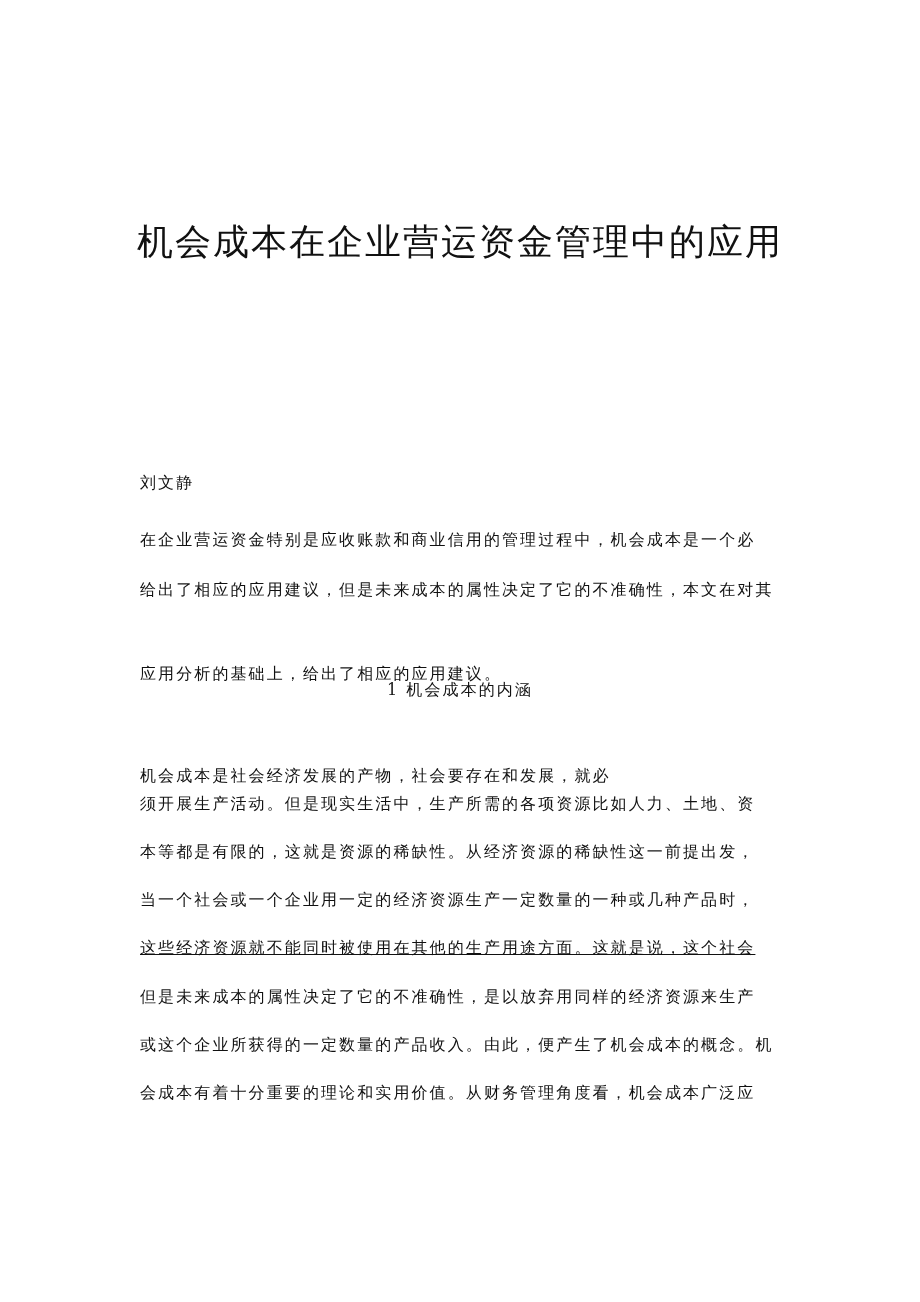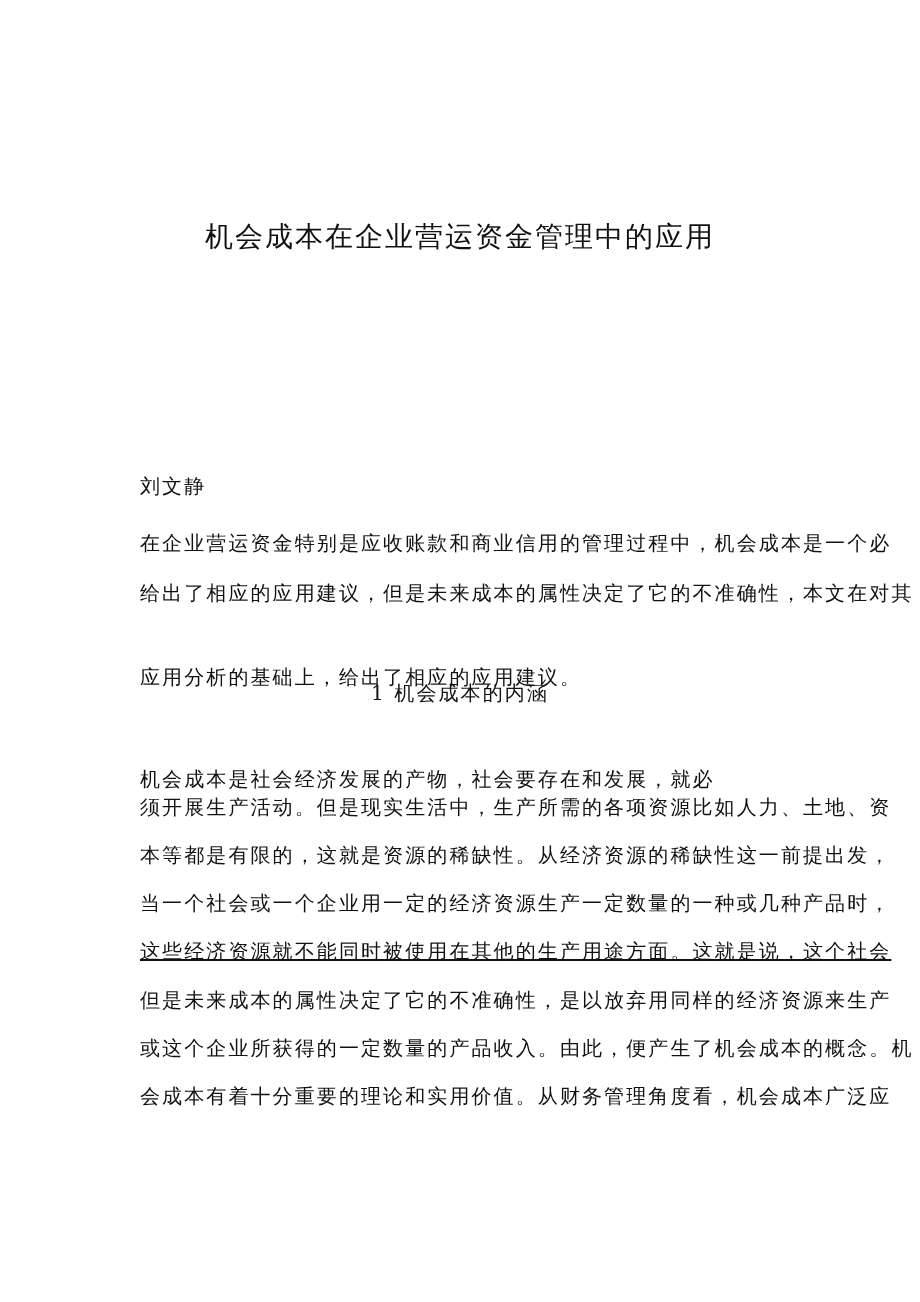--- a/index.html
+++ b/index.html
@@ -1,20 +1,20 @@
 <!DOCTYPE html>
 <html><head>
 <meta charset="utf-8">
 <style>
   html, body { margin: 0; padding: 0; background: #ffffff; }
   body { width: 920px; height: 1302px; position: relative; overflow: hidden;
          font-family: "DejaVu Serif", "Liberation Serif", serif; color: #111; }
   .title { position: absolute; left: 0; width: 920px; top: 218px; text-align: center;
-           font-size: 28px; letter-spacing: 2px; font-family: "DejaVu Sans", sans-serif; font-weight: normal; }
-  .line { position: absolute; left: 140px; width: 640px; font-size: 20px; white-space: nowrap;
+           font-size: 36px; letter-spacing: 2px; font-family: "DejaVu Sans", sans-serif; font-weight: normal; }
+  .line { position: absolute; left: 140px; width: 640px; font-size: 16px; white-space: nowrap;
           letter-spacing: 2.1px; }
 </style>
 </head>
 <body>
 
 <div>
   <h1 class="title" style="margin:0;">机会成本在企业营运资金管理中的应用</h1>
 
   <div class="line" style="top:473px;">刘文静</div>
 

